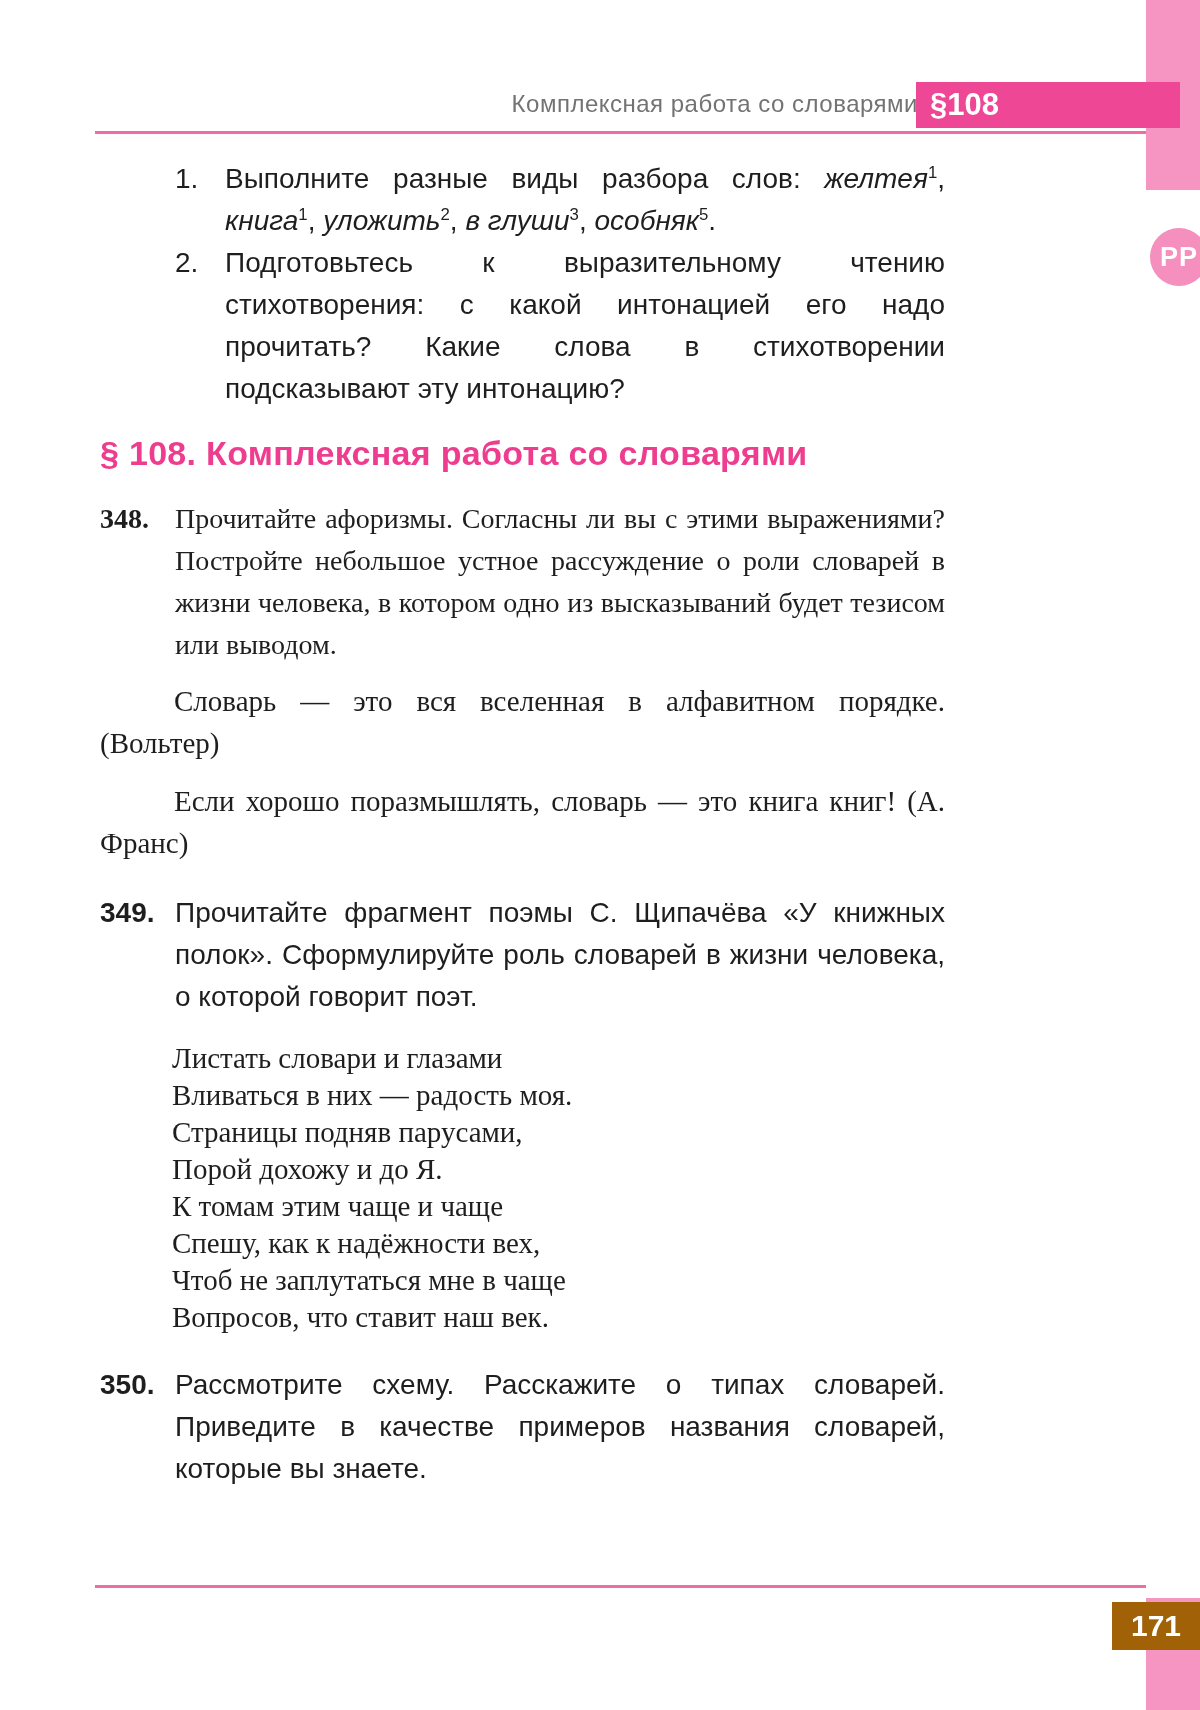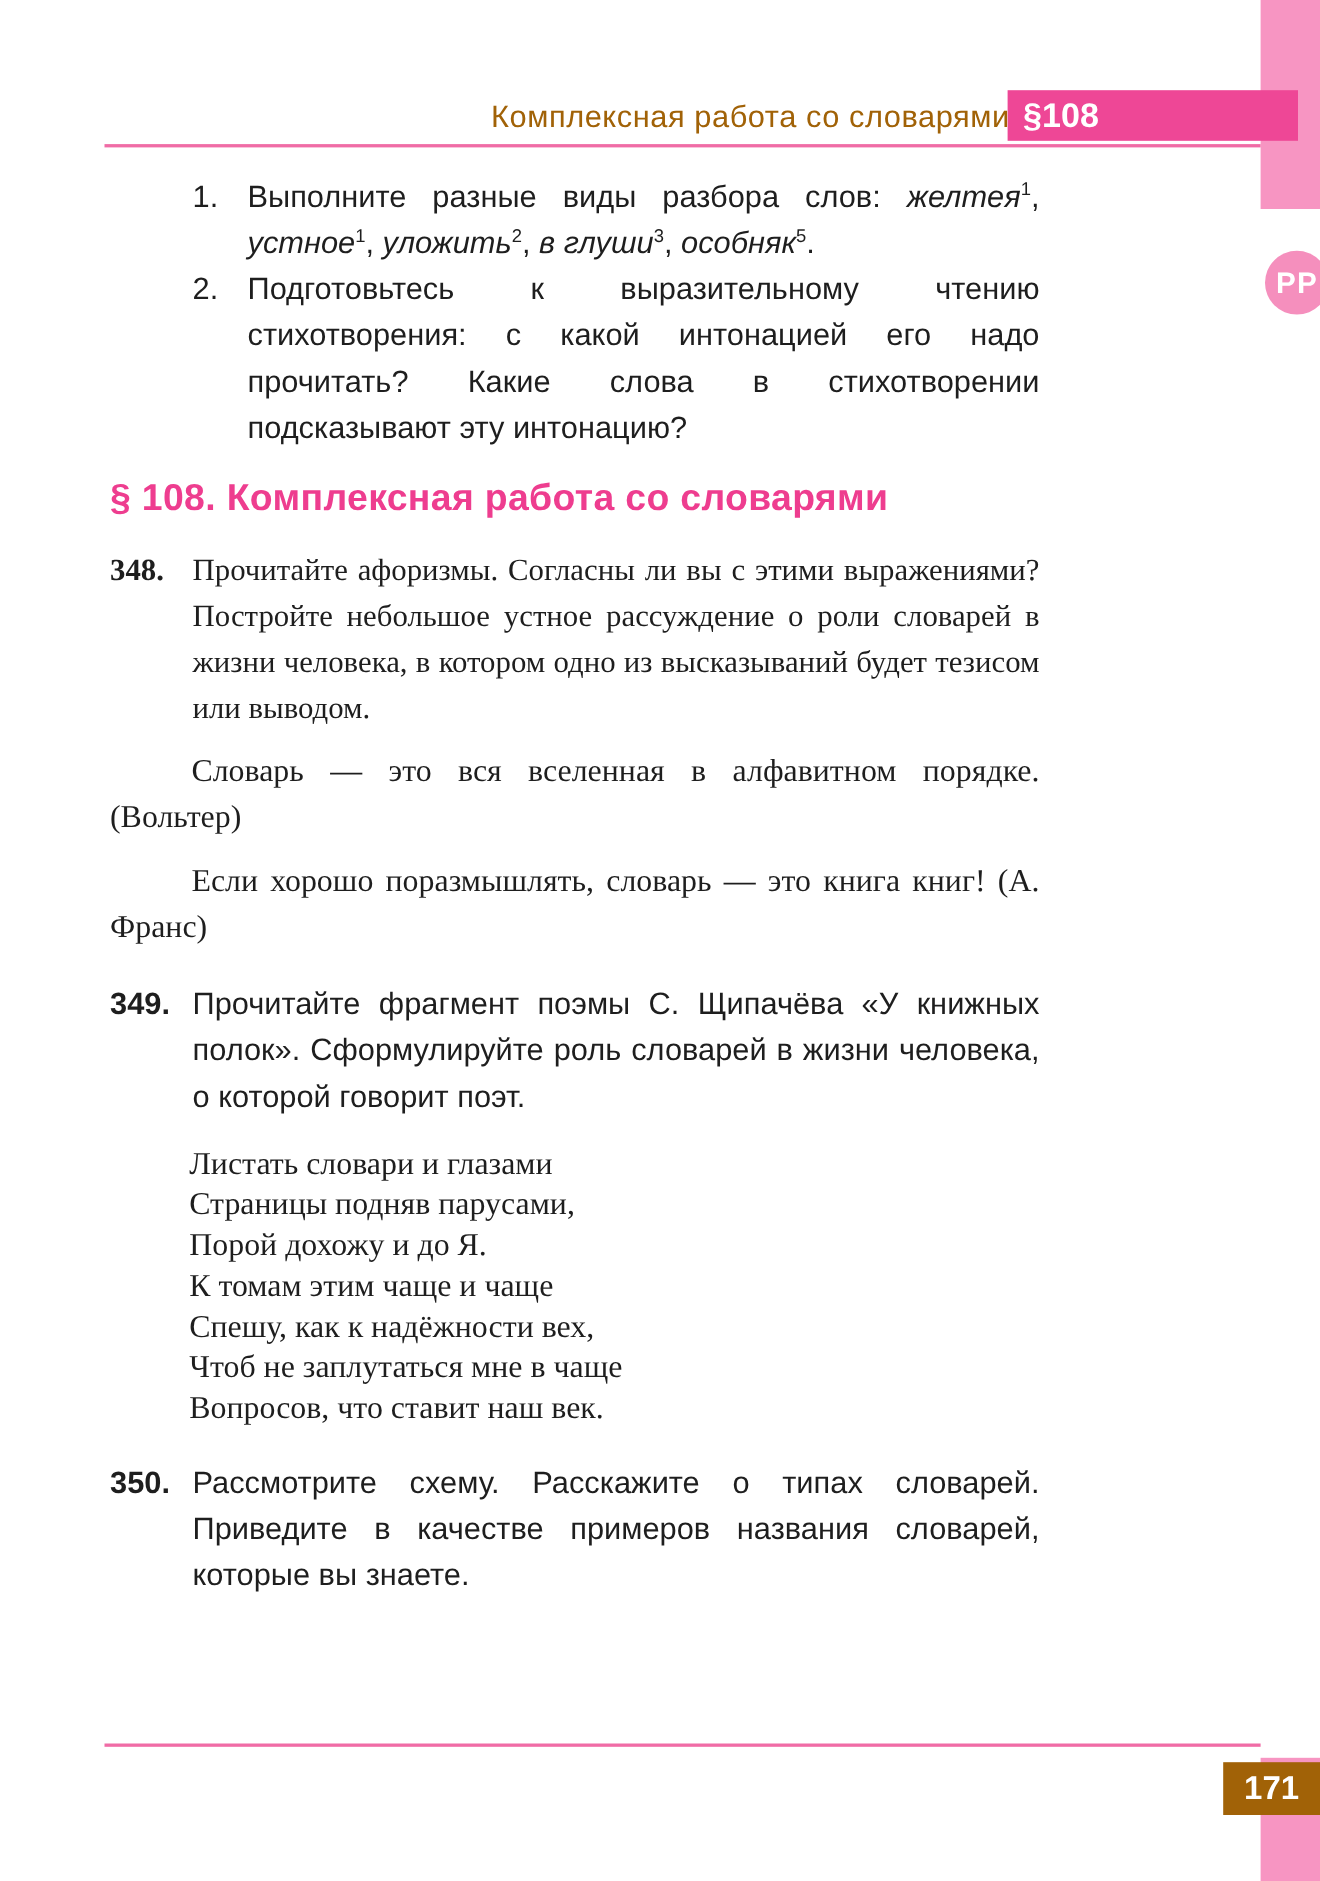--- a/index.html
+++ b/index.html
@@ -23,21 +23,21 @@
     position:absolute;left:1150px;top:228px;width:58px;height:58px;border-radius:50%;
     background:#f58fbd;color:#ffffff;font-weight:700;font-size:27px;
     display:flex;align-items:center;justify-content:center;letter-spacing:1px;
   }
   .page-num-box{
     position:absolute;left:1112px;top:1602px;width:88px;height:48px;
     background:#a16207;color:#ffffff;font-weight:700;font-size:30px;
     display:flex;align-items:center;justify-content:center;z-index:2;
   }
   .running-head{
-    position:absolute;top:90px;right:282px;font-size:28px;color:#a16207;
+    position:absolute;top:90px;right:282px;font-size:24px;color:#737373;
     letter-spacing:0.5px;white-space:nowrap;text-align:center;
   }
   
   .content{position:absolute;left:100px;top:140px;width:845px;}
   .tasks{padding-left:75px;margin-top:18px;}
   .task-item{position:relative;padding-left:50px;text-align:justify;
     font-size:28px;line-height:42px;}
   .task-num{position:absolute;left:0;top:0;}
   .task-item i{font-style:italic;}
   sup{font-size:60%;line-height:0;}
@@ -81,21 +81,21 @@
     <span>171</span>
   </div>
 
   <div class="running-head">Комплексная работа со словарями</div>
 
   <div class="content">
 
     <div class="tasks">
       <div class="task-item">
         <span class="task-num">1.</span>
-        <span><span>Выполните разные виды разбора слов: </span><i>желтея</i><sup>1</sup><span>, </span><i>устное</i><sup>1</sup><span>, </span><i>уложить</i><sup>2</sup><span>, </span><i>в глуши</i><sup>3</sup><span>, </span><i>особняк</i><sup>5</sup><span>.</span></span>
+        <span><span>Выполните разные виды разбора слов: </span><i>желтея</i><sup>1</sup><span>, </span><i>книга</i><sup>1</sup><span>, </span><i>уложить</i><sup>2</sup><span>, </span><i>в глуши</i><sup>3</sup><span>, </span><i>особняк</i><sup>5</sup><span>.</span></span>
       </div>
       <div class="task-item">
         <span class="task-num">2.</span>
         <span>Подготовьтесь к выразительному чтению стихотворения: с какой интонацией его надо прочитать? Какие слова в стихотворении подсказывают эту интонацию?</span>
       </div>
     </div>
 
     <div class="section-heading">§ 108. Комплексная работа со словарями</div>
 
     <div class="exercise ex-348">
@@ -113,20 +113,21 @@
       <span>(А. Франс)</span>
     </p>
 
     <div class="exercise ex-349">
       <span class="ex-num">349.</span>
       <span>Прочитайте фрагмент поэмы С. Щипачёва «У книжных полок». Сформулируйте роль словарей в жизни человека, о которой говорит поэт.</span>
     </div>
 
     <div class="poem">
       <div>Листать словари и глазами</div>
+      <div>Вливаться в них — радость моя.</div>
       <div>Страницы подняв парусами,</div>
       <div>Порой дохожу и до Я.</div>
       <div>К томам этим чаще и чаще</div>
       <div>Спешу, как к надёжности вех,</div>
       <div>Чтоб не заплутаться мне в чаще</div>
       <div>Вопросов, что ставит наш век.</div>
     </div>
 
     <div class="exercise ex-350">
       <span class="ex-num">350.</span>

